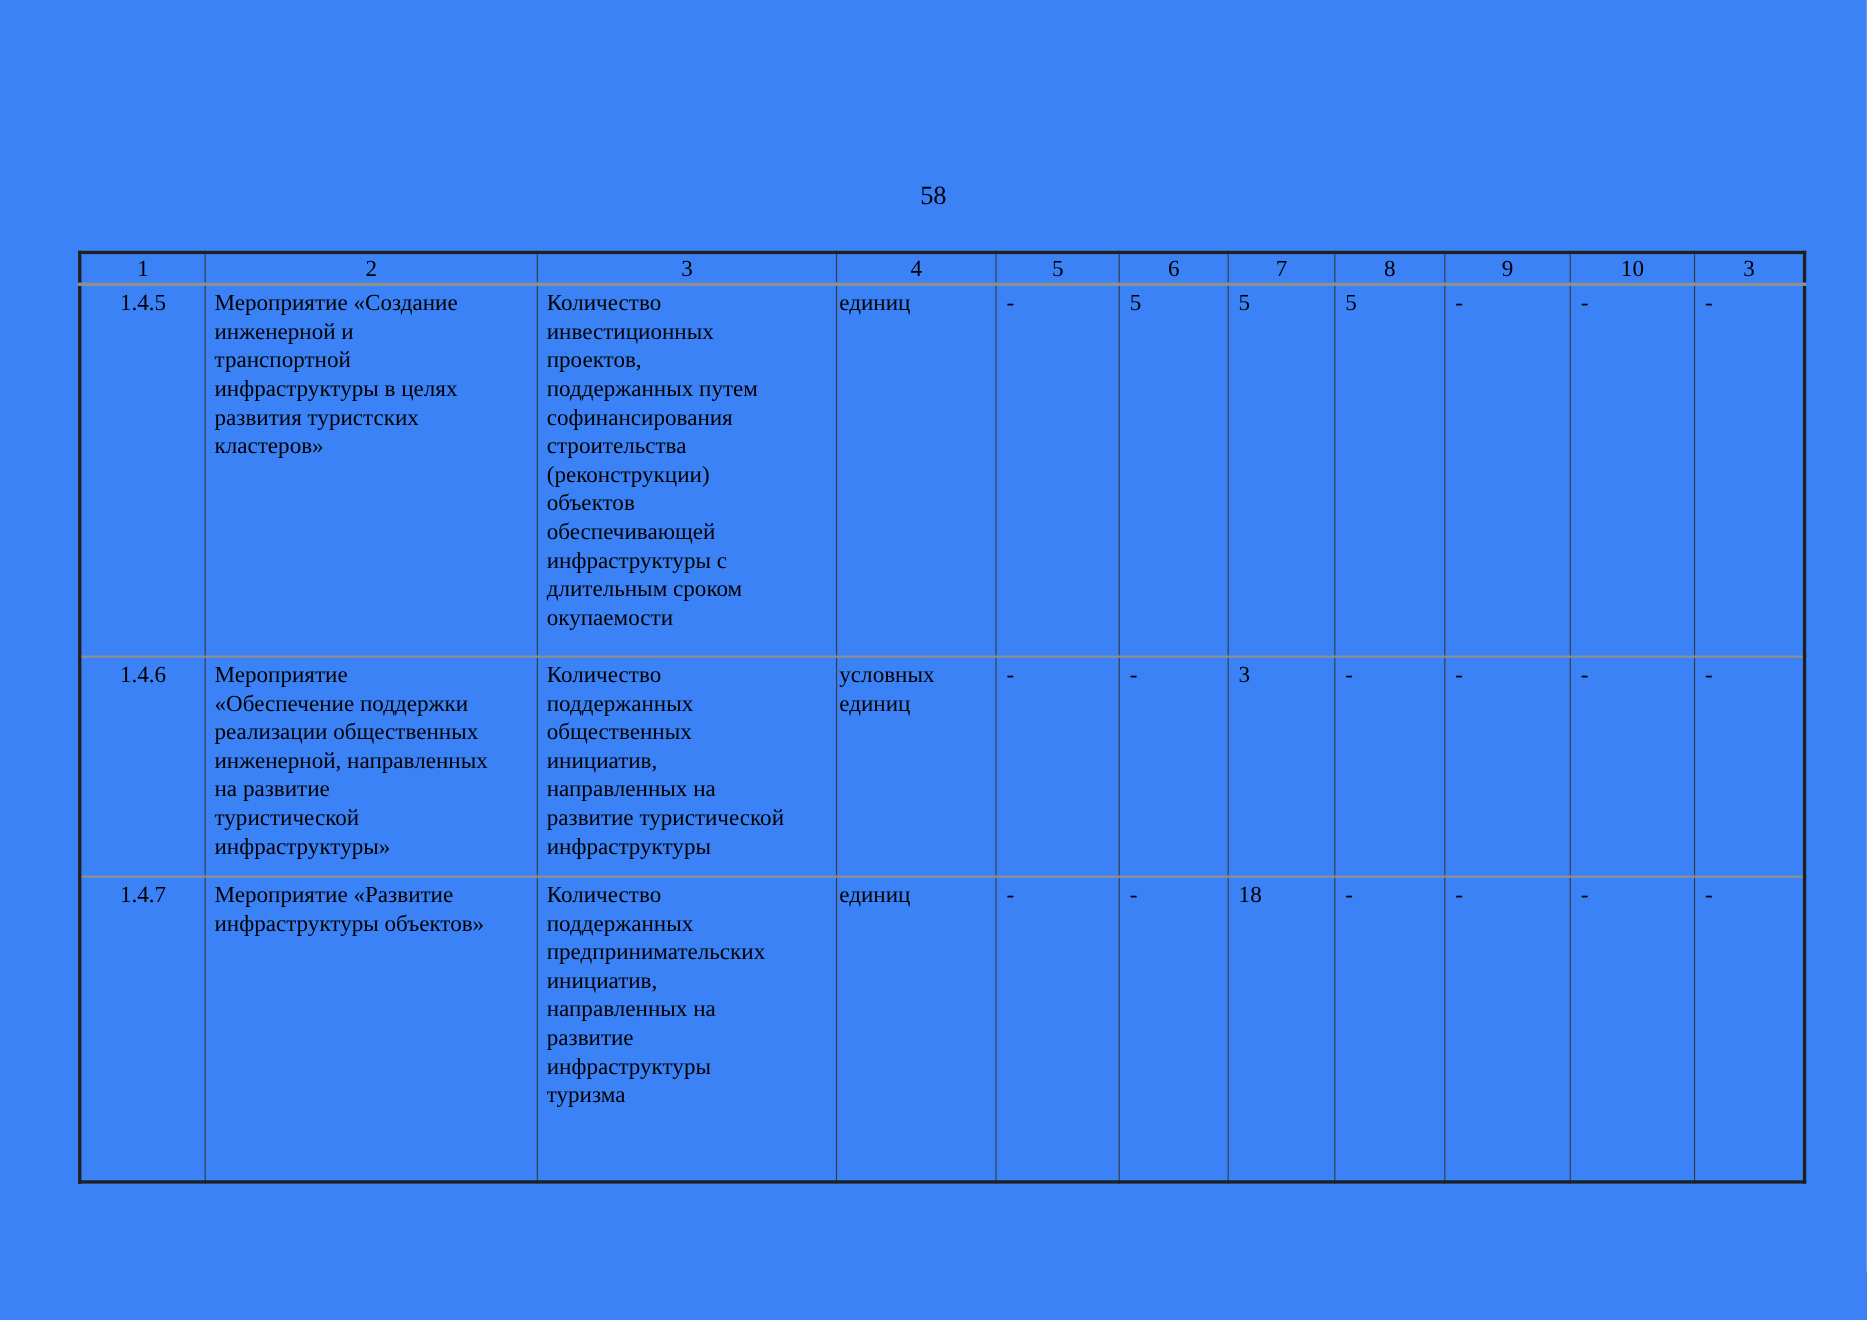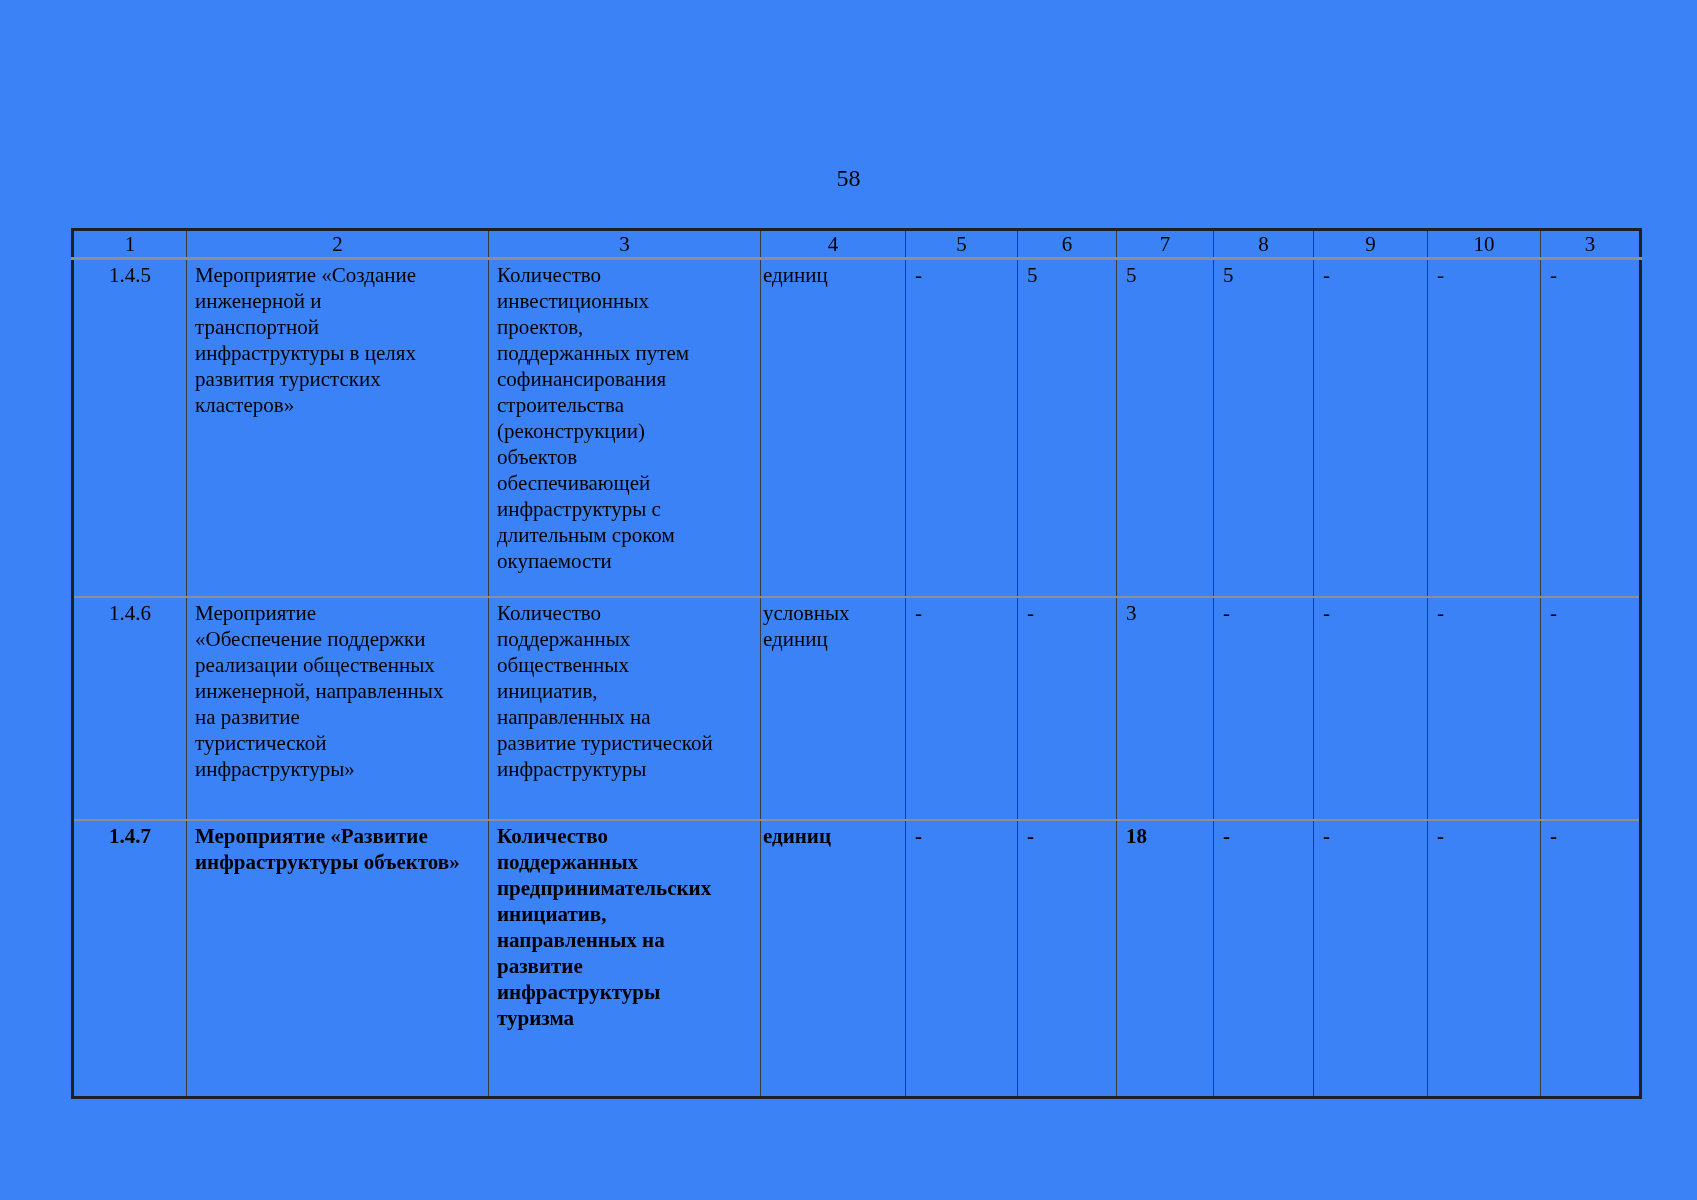--- a/index.html
+++ b/index.html
@@ -44,22 +44,22 @@
     }
     tr.r-header td {
       height: 26px;
       vertical-align: middle;
       text-align: center;
       padding: 0;
       line-height: 24px;
       border-bottom: 3px solid #8f8f8f;
     }
     tr.r1 { height: 338px; }
-    tr.r2 { height: 223px; }
-    tr.r3 { height: 278px; font-weight: bold; }
+    tr.r2 { height: 200px; }
+    tr.r3 { height: 278px; }
     td.c-num  { text-align: center; padding-top: 2px; }
     td.c-text { white-space: pre-line; padding: 2px 6px 2px 8px; }
     td.c-unit { white-space: pre-line; padding: 2px 2px 2px 2px; }
     td.c-val  { padding: 2px 4px 2px 9px; }
   </style>
 </head>
 <body>
 
 <div class="page">
 

